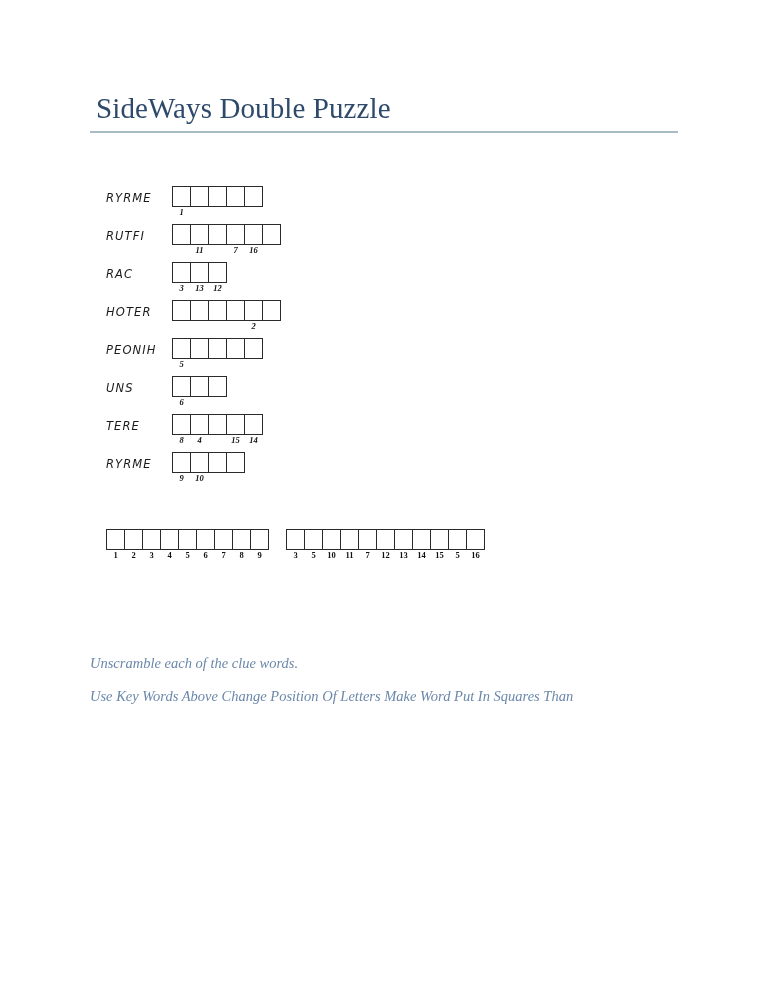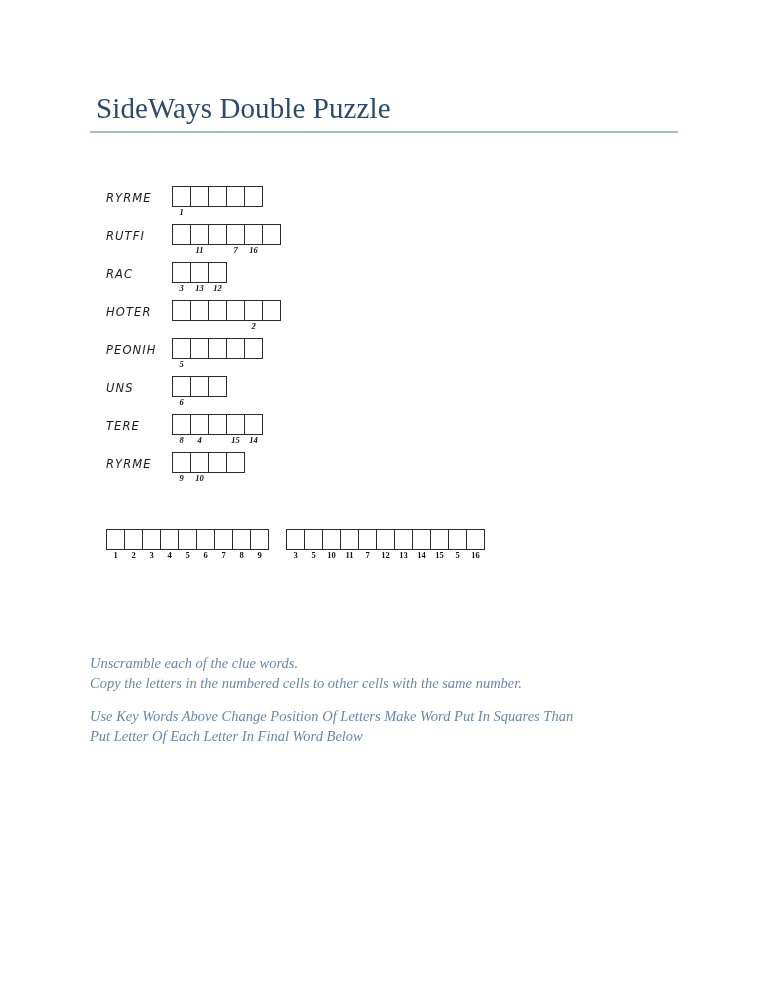--- a/index.html
+++ b/index.html
@@ -342,19 +342,17 @@
         <div class="num">15</div>
         <div class="num">5</div>
         <div class="num">16</div>
       </div>
     </div>
   </div>
 
 <div id="instructions">
   <div class="instr-block-1">
     <p class="instr-p">Unscramble each of the clue words.</p>
-    <p class="instr-p">Copy the letters in the numbered cells to other cells with the same number.</p>
   </div>
   <div class="instr-block-2">
     <p class="instr-p wide">Use Key Words Above Change Position Of Letters Make Word Put In Squares Than</p>
-    <p class="instr-p wide">Put Letter Of Each Letter In Final Word Below</p>
   </div>
 </div>
 
 </body></html>

